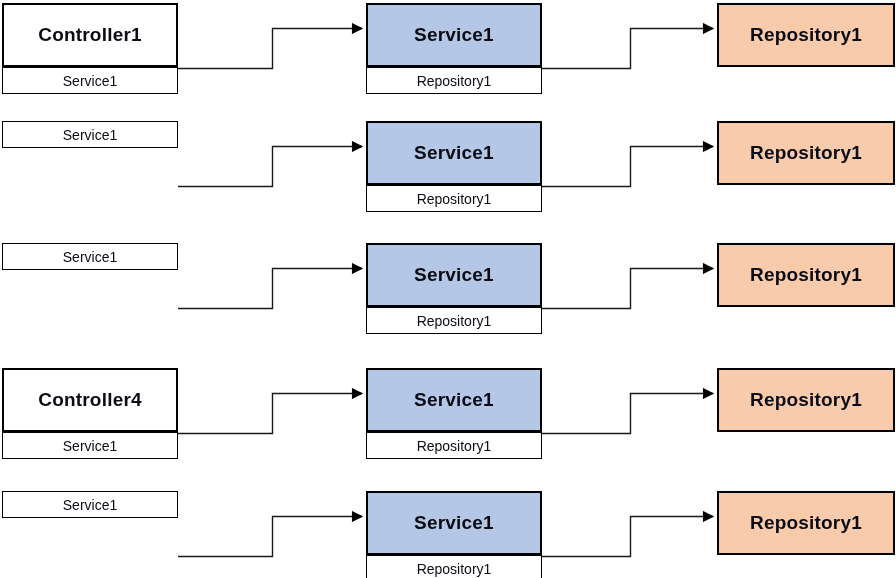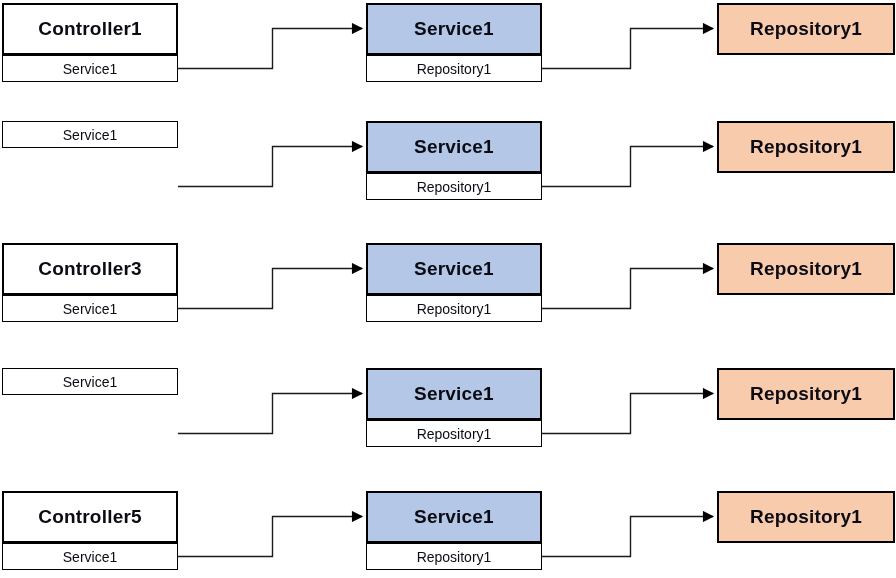--- a/index.html
+++ b/index.html
@@ -20,21 +20,21 @@
     left: 0;
     width: 896px;
     height: 84px;
   }
   .node {
     position: absolute;
     top: 0;
   }
   .node .head {
     box-sizing: border-box;
-    height: 52px;
+    height: 64px;
     border: 2px solid var(--border, #000000);
     display: flex;
     align-items: center;
     justify-content: center;
     font-weight: bold;
     font-size: 19px;
     color: #0b0b14;
     letter-spacing: 0.2px;
     background: #ffffff;
   }
@@ -122,60 +122,59 @@
   </div>
 
   <div class="row" style="top:243px">
     <svg class="conn">
       <path class="wire" d="M178,65.5 L272.5,65.5 L272.5,25.5 L362,25.5" marker-end="url(#arrow)"></path>
     </svg>
     <svg class="conn">
       <path class="wire" d="M542,65.5 L630.5,65.5 L630.5,25.5 L713,25.5" marker-end="url(#arrow)"></path>
     </svg>
     <div class="node controller">
-      <div class="head">Controller3</div>
       <div class="sub">Service1</div>
     </div>
     <div class="node service">
       <div class="head">Service1</div>
       <div class="sub">Repository1</div>
     </div>
     <div class="node repository">
       <div class="head">Repository1</div>
     </div>
   </div>
 
   <div class="row" style="top:368px">
     <svg class="conn">
       <path class="wire" d="M178,65.5 L272.5,65.5 L272.5,25.5 L362,25.5" marker-end="url(#arrow)"></path>
     </svg>
     <svg class="conn">
       <path class="wire" d="M542,65.5 L630.5,65.5 L630.5,25.5 L713,25.5" marker-end="url(#arrow)"></path>
     </svg>
     <div class="node controller">
+      <div class="head">Controller4</div>
       <div class="sub">Service1</div>
     </div>
     <div class="node service">
       <div class="head">Service1</div>
       <div class="sub">Repository1</div>
     </div>
     <div class="node repository">
       <div class="head">Repository1</div>
     </div>
   </div>
 
   <div class="row" style="top:491px">
     <svg class="conn">
       <path class="wire" d="M178,65.5 L272.5,65.5 L272.5,25.5 L362,25.5" marker-end="url(#arrow)"></path>
     </svg>
     <svg class="conn">
       <path class="wire" d="M542,65.5 L630.5,65.5 L630.5,25.5 L713,25.5" marker-end="url(#arrow)"></path>
     </svg>
     <div class="node controller">
-      <div class="head">Controller5</div>
       <div class="sub">Service1</div>
     </div>
     <div class="node service">
       <div class="head">Service1</div>
       <div class="sub">Repository1</div>
     </div>
     <div class="node repository">
       <div class="head">Repository1</div>
     </div>
   </div>

